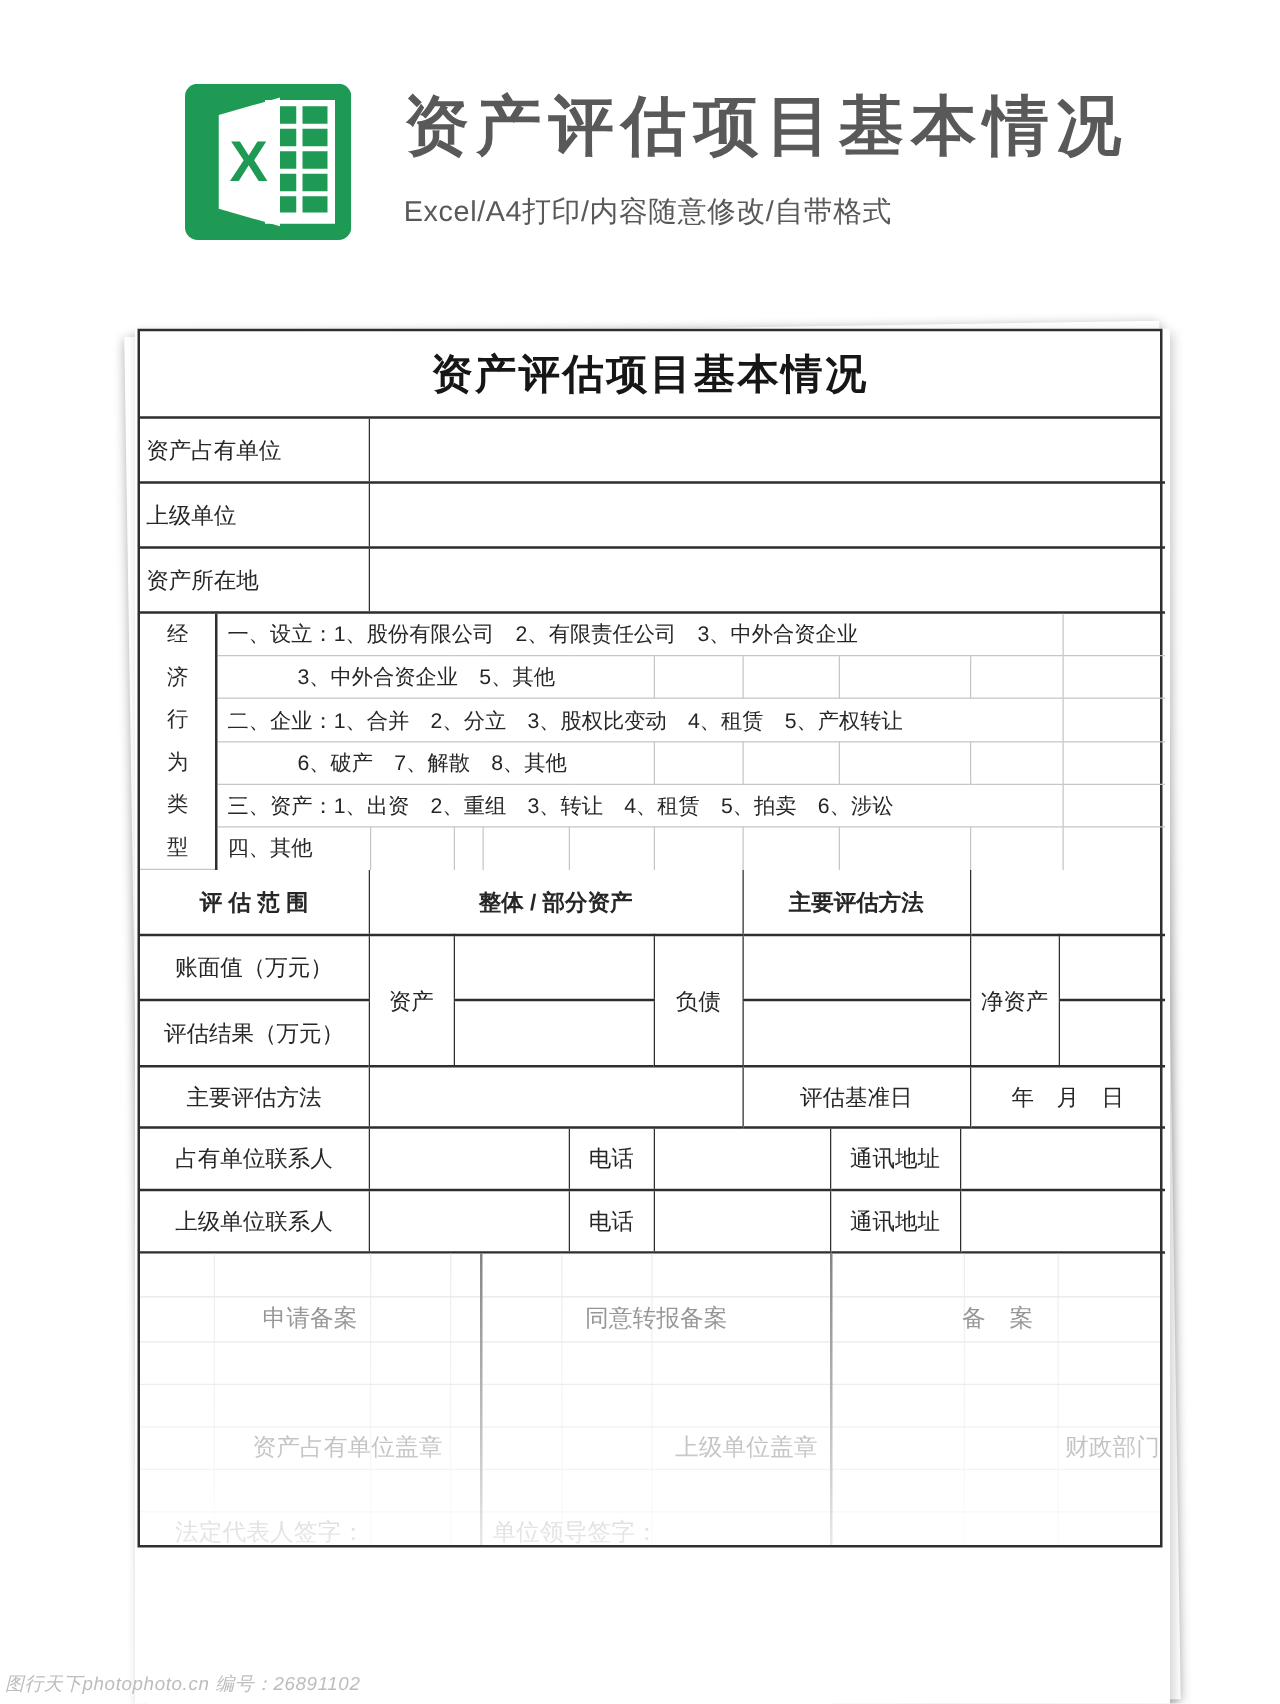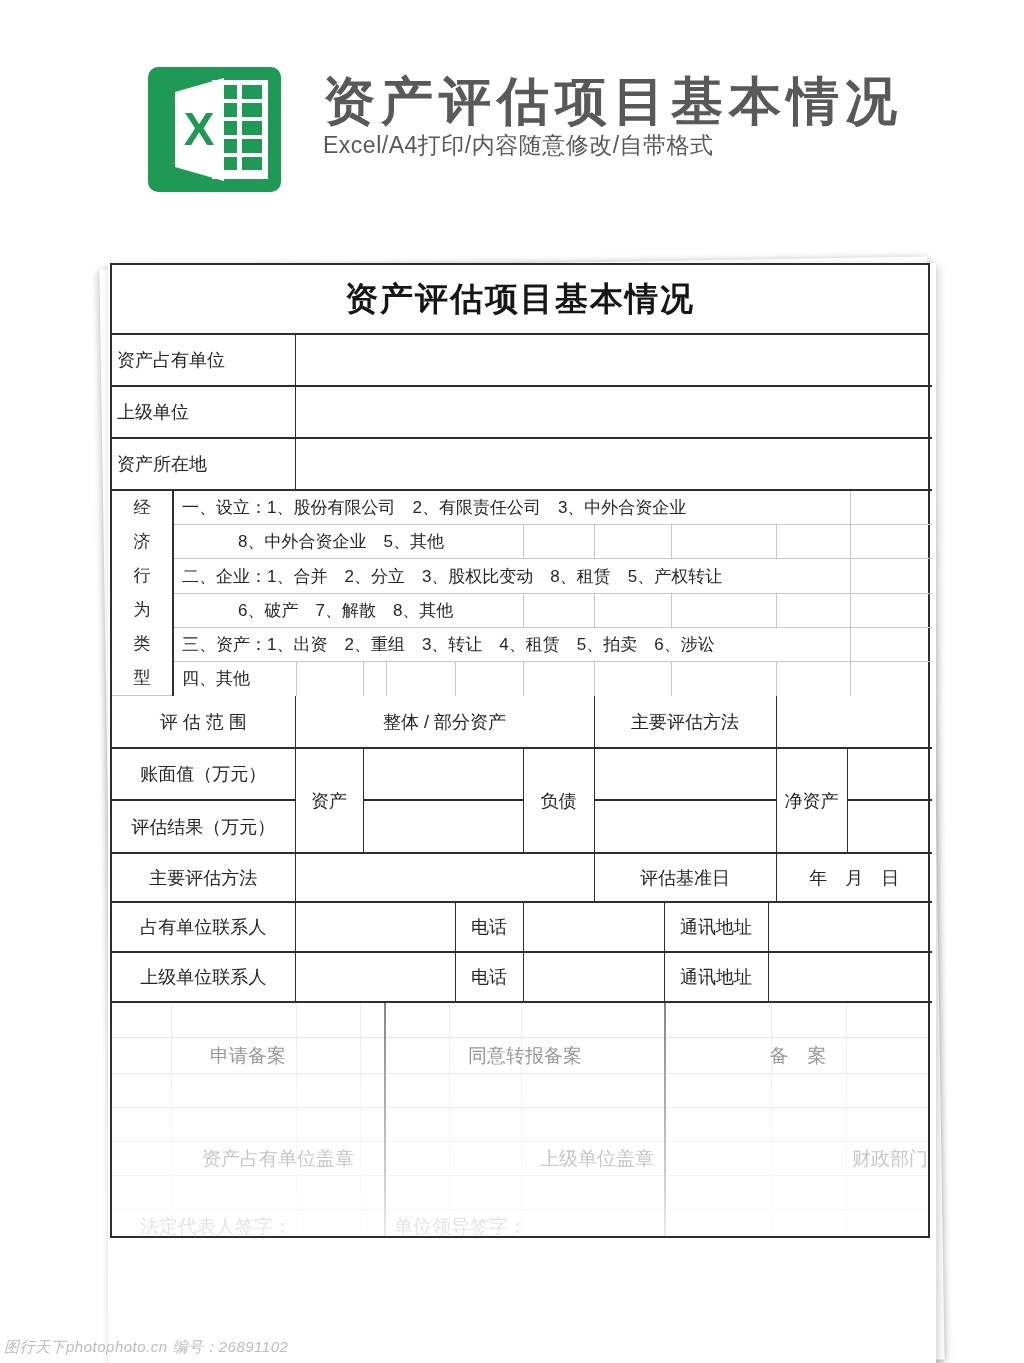--- a/index.html
+++ b/index.html
@@ -9,21 +9,21 @@
   }
   
   .brand-header { position:absolute; left:148px; top:67px; display:flex; }
   .excel-icon { width:133px; height:125px; flex:0 0 auto; }
   .excel-icon svg { display:block; }
   .icon-bg { fill:#1f9a54; }
   .gcell { fill:#1f9a54; }
   .xletter { fill:#1f9a54; font-family:"Liberation Sans",sans-serif; font-size:46px; font-weight:bold; }
   .brand-text { margin-left:42px; }
   .brand-title { font-size:52px; font-weight:bold; color:#595959; letter-spacing:6px; line-height:1.1; margin-top:6px; white-space:nowrap; }
-  .brand-subtitle { font-size:23px; color:#595959; margin-top:0; letter-spacing:0.5px; white-space:nowrap; }
+  .brand-subtitle { font-size:23px; color:#595959; margin-top:24px; letter-spacing:0.5px; white-space:nowrap; }
 
   
   .page { position:absolute; left:108px; top:263px; width:828px; height:1103px; background:#ffffff; }
   .page-back { transform:rotate(-0.9deg); box-shadow:0 2px 9px rgba(0,0,0,0.33); }
   .page-front { box-shadow:2px 3px 9px rgba(0,0,0,0.20); }
 
   
   .form-box { margin-left:2px; width:820px; box-sizing:border-box; border:2px solid #2e2e2e; background:#fff; }
   .form-title { height:68px; line-height:68px; text-align:center; font-size:33px; font-weight:bold;
                 color:#161616; border-bottom:2px solid #2e2e2e; letter-spacing:2px; }
@@ -43,21 +43,21 @@
   .tbl-econ td { border:1px solid #c6c6c6; height:28px; }
   .tbl-econ tr:first-child td { border-top:0; }
   .tbl-econ tr:last-child td { border-bottom:0;margin-left:39px; }
   .tbl-econ td:first-child { border-left:0; }
   .tbl-econ td:last-child { border-right:0; }
   .econ-side { border-right:2px solid #2e2e2e !important; text-align:center; }
   .econ-side .vchar { display:block; font-size:17px; line-height:34px; color:#2b2b2b; }
   .econ-text { text-align:left; padding-left:8px; font-size:17px; }
   .econ-indent { padding-left:64px; }
 
-  .tbl-c .r1 td { height:51px; }
+  .tbl-c .r1 td { height:51px;font-weight:bold; }
   .tbl-c .r2 td { height:50px; }
   .tbl-c .r3 td { height:51px; }
   .tbl-d td { height:47px; }
   .tbl-e td { height:48px; }
 
   
   .record { position:relative; height:233px; background:#fff; }
   .rec-divider { position:absolute; top:0; bottom:0; width:2px; background:#4a4a4a; }
   .rec-hline { position:absolute; left:0; right:0; height:1px; background:#d6d6d6; }
   .rec-vline { position:absolute; top:0; bottom:0; width:1px; background:#e4e4e4; }
@@ -151,29 +151,29 @@
             <span class="vchar">济</span>
             <span class="vchar">行</span>
             <span class="vchar">为</span>
             <span class="vchar">类</span>
             <span class="vchar">型</span>
           </td>
           <td class="econ-text" colspan="9">一、设立：1、股份有限公司　2、有限责任公司　3、中外合资企业</td>
           <td></td>
         </tr>
         <tr>
-          <td class="econ-text econ-indent" colspan="5">8、中外合资企业　5、其他</td>
-          <td></td>
-          <td></td>
-          <td></td>
-          <td></td>
-          <td></td>
-        </tr>
-        <tr>
-          <td class="econ-text" colspan="9">二、企业：1、合并　2、分立　3、股权比变动　8、租赁　5、产权转让</td>
+          <td class="econ-text econ-indent" colspan="5">3、中外合资企业　5、其他</td>
+          <td></td>
+          <td></td>
+          <td></td>
+          <td></td>
+          <td></td>
+        </tr>
+        <tr>
+          <td class="econ-text" colspan="9">二、企业：1、合并　2、分立　3、股权比变动　4、租赁　5、产权转让</td>
           <td></td>
         </tr>
         <tr>
           <td class="econ-text econ-indent" colspan="5">6、破产　7、解散　8、其他</td>
           <td></td>
           <td></td>
           <td></td>
           <td></td>
           <td></td>
         </tr>

